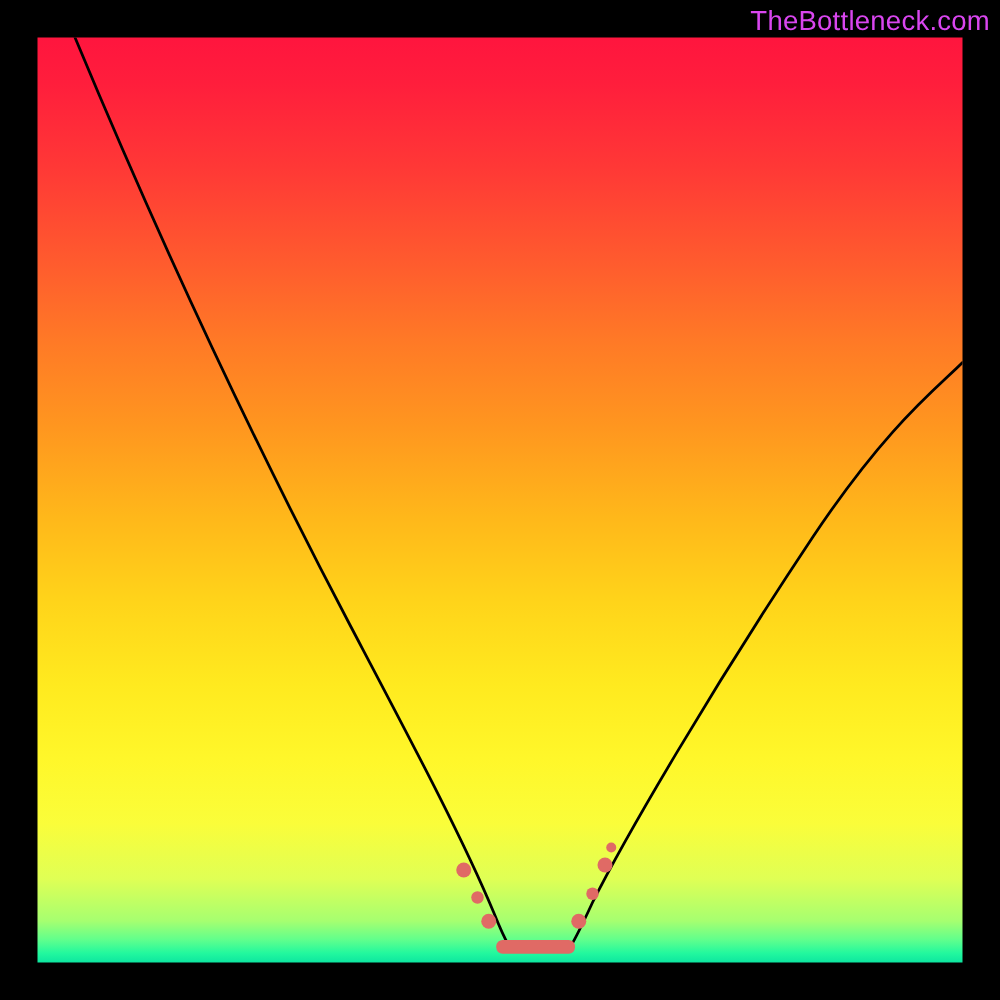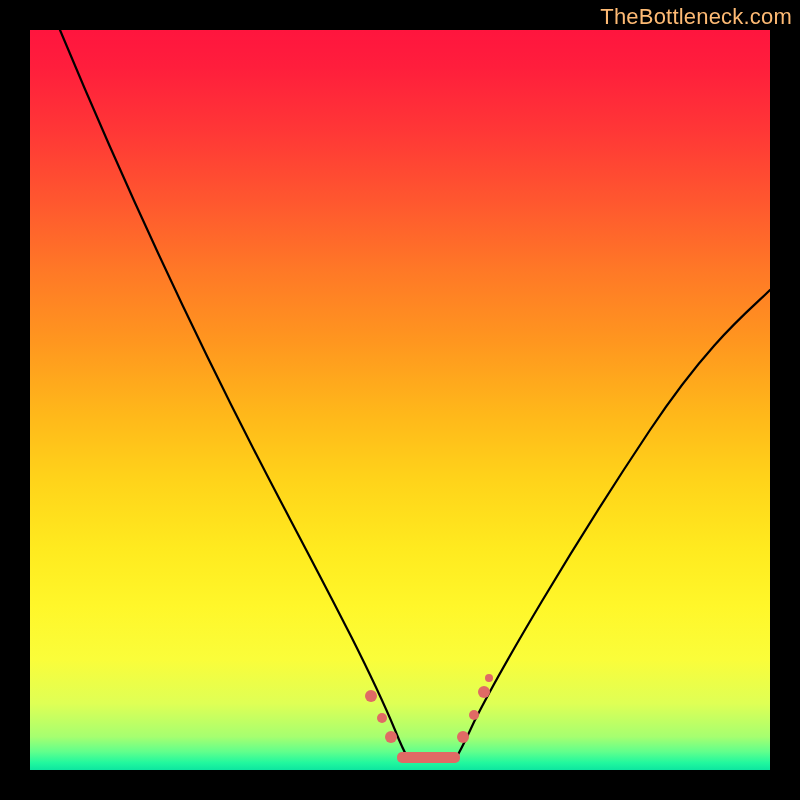--- a/index.html
+++ b/index.html
@@ -40,21 +40,21 @@
       #62ff8c 97.5%,
       #22f89e 99%,
       #0de6a0 100%);
   }
   .watermark {
     position: absolute;
     top: 4px;
     right: 8px;
     font-size: 22px;
     font-weight: 500;
-    color: #fdba74;
+    color: #d946ef;
     letter-spacing: 0.2px;
     user-select: none;
   }
   svg.curve {
     position: absolute;
     left: 0;
     top: 0;
     width: 740px;
     height: 740px;
   }

